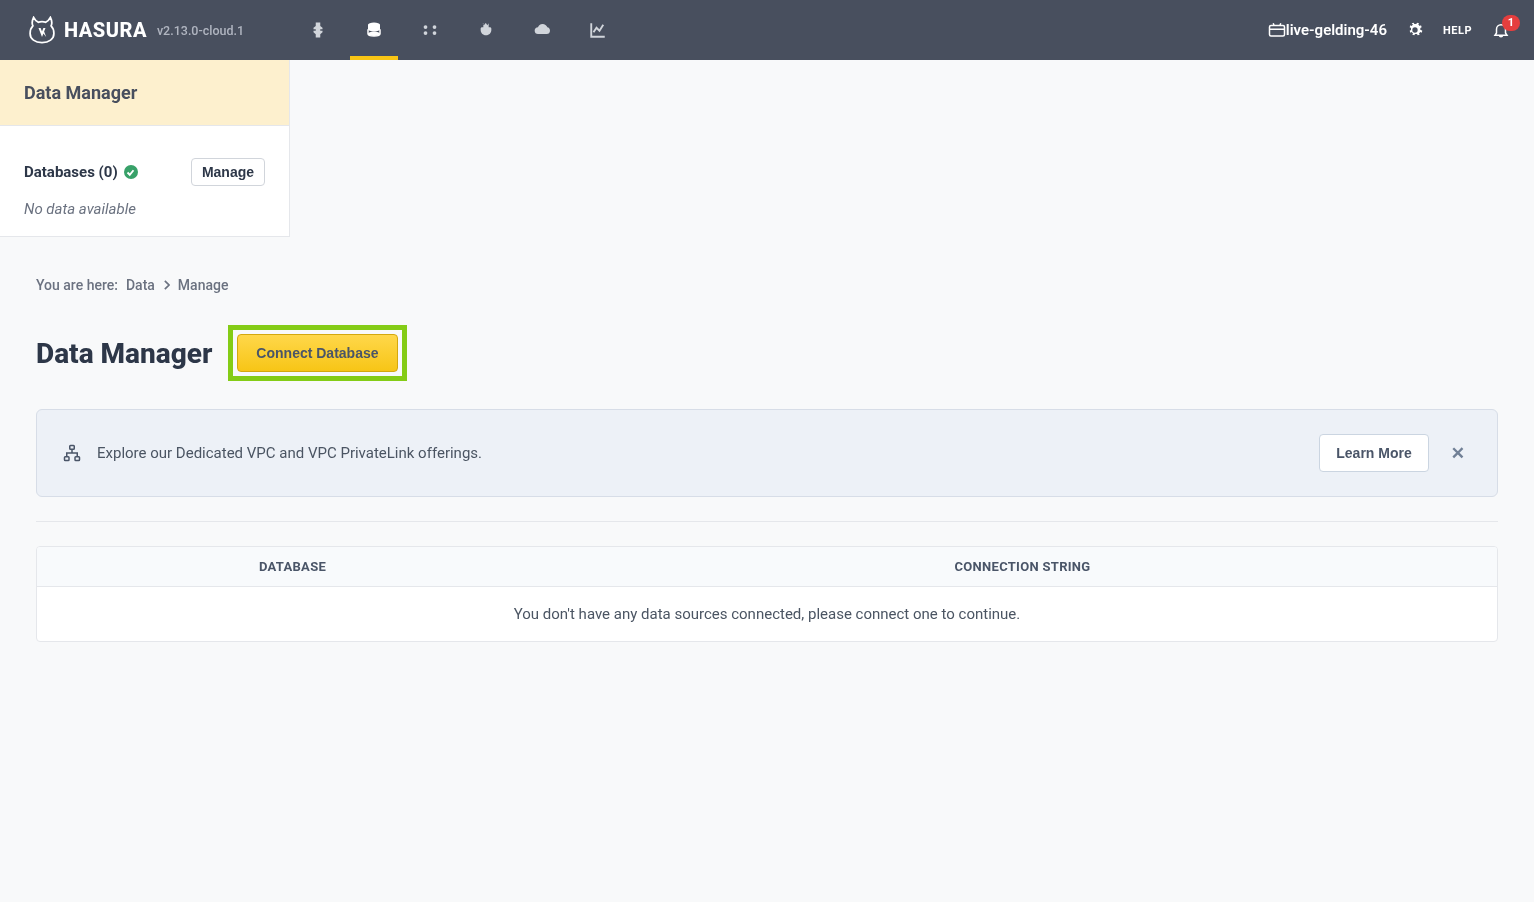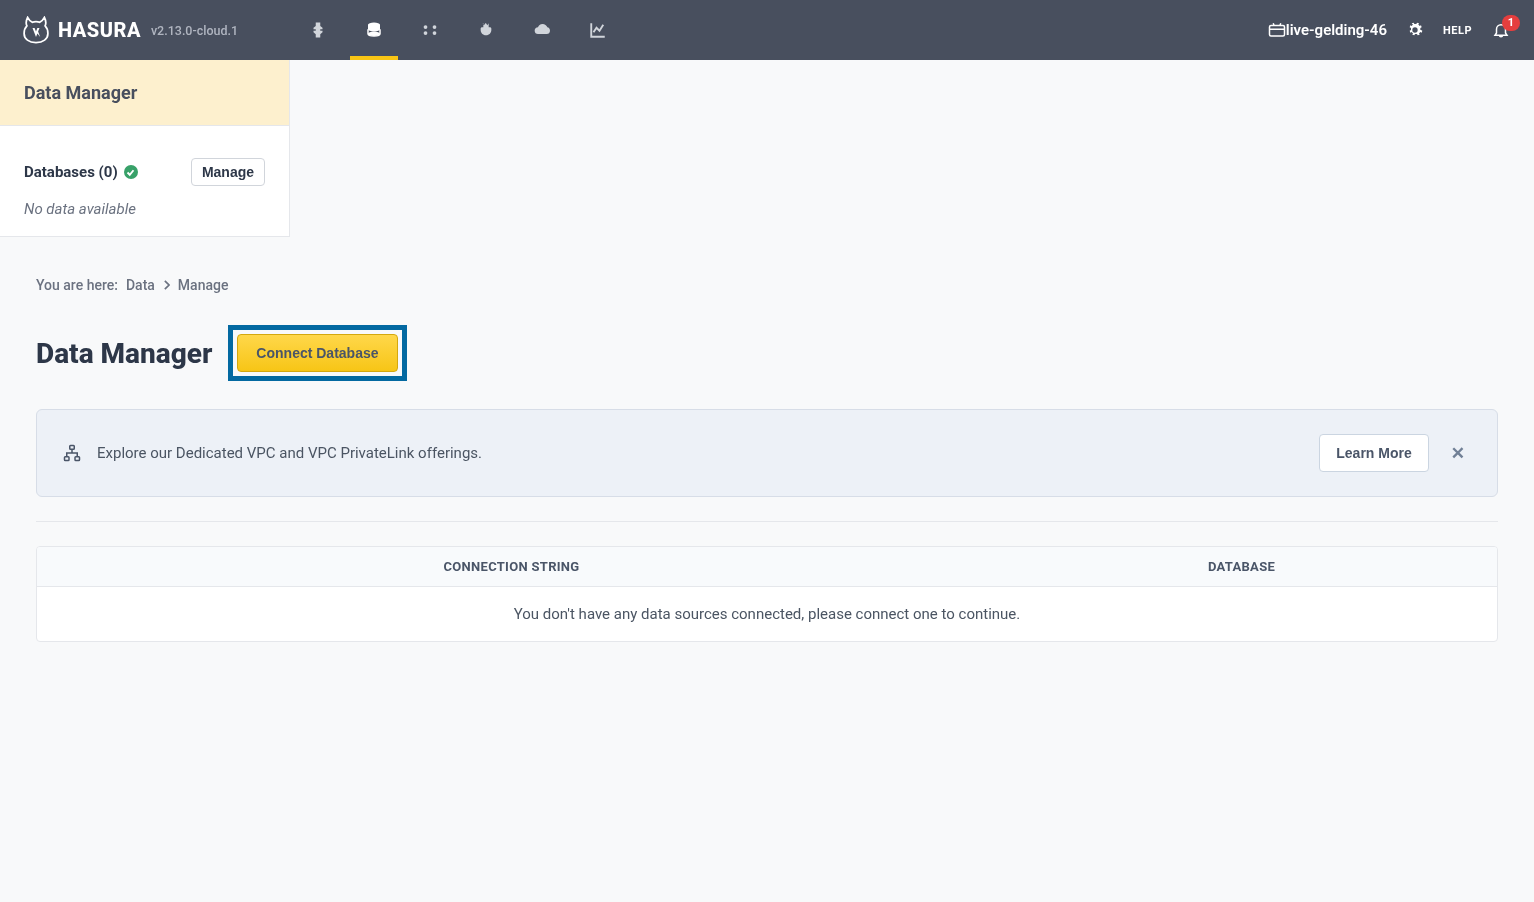--- a/index.html
+++ b/index.html
@@ -16,21 +16,21 @@
       background: #484f5e;
       height: 60px;
       display: flex;
       align-items: center;
       color: #fff;
       position: relative;
     }
     .logo-area {
       display: flex;
       align-items: center;
-      padding: 0 22px;
+      padding: 0 28px;
       width: 290px;
       height: 100%;
     }
     .logo-icon {
       width: 28px;
       height: 28px;
       margin-right: 8px;
     }
     .logo-text {
       font-size: 20px;
@@ -191,21 +191,21 @@
       align-items: center;
       gap: 16px;
       margin-top: 32px;
     }
     .page-title {
       font-size: 28px;
       font-weight: 800;
       color: #2d3748;
     }
     .connect-wrap {
-      border: 5px solid #0369a1;
+      border: 5px solid #84cc16;
       padding: 4px;
       display: inline-block;
       text-decoration: underline;
     }
     .connect-btn {
       background: linear-gradient(#ffd74a, #f7c516);
       border: 1px solid #d4a80e;
       border-radius: 4px;
       padding: 10px 18px;
       font-size: 14px;
@@ -417,19 +417,19 @@
         <div class="banner-sub">Explore our Dedicated VPC and VPC PrivateLink offerings.</div>
       </div>
       <button class="learn-btn">Learn More</button>
       <span class="banner-close">✕</span>
     </div>
 
     <hr class="divider">
 
     <div class="table-wrap">
       <div class="table-head">
+        <div class="table-head-cell col-db">DATABASE</div>
         <div class="table-head-cell col-conn">CONNECTION STRING</div>
-        <div class="table-head-cell col-db">DATABASE</div>
       </div>
       <div class="table-empty">You don't have any data sources connected, please connect one to continue.</div>
     </div>
   </div>
 </div>
 
 </body></html>

